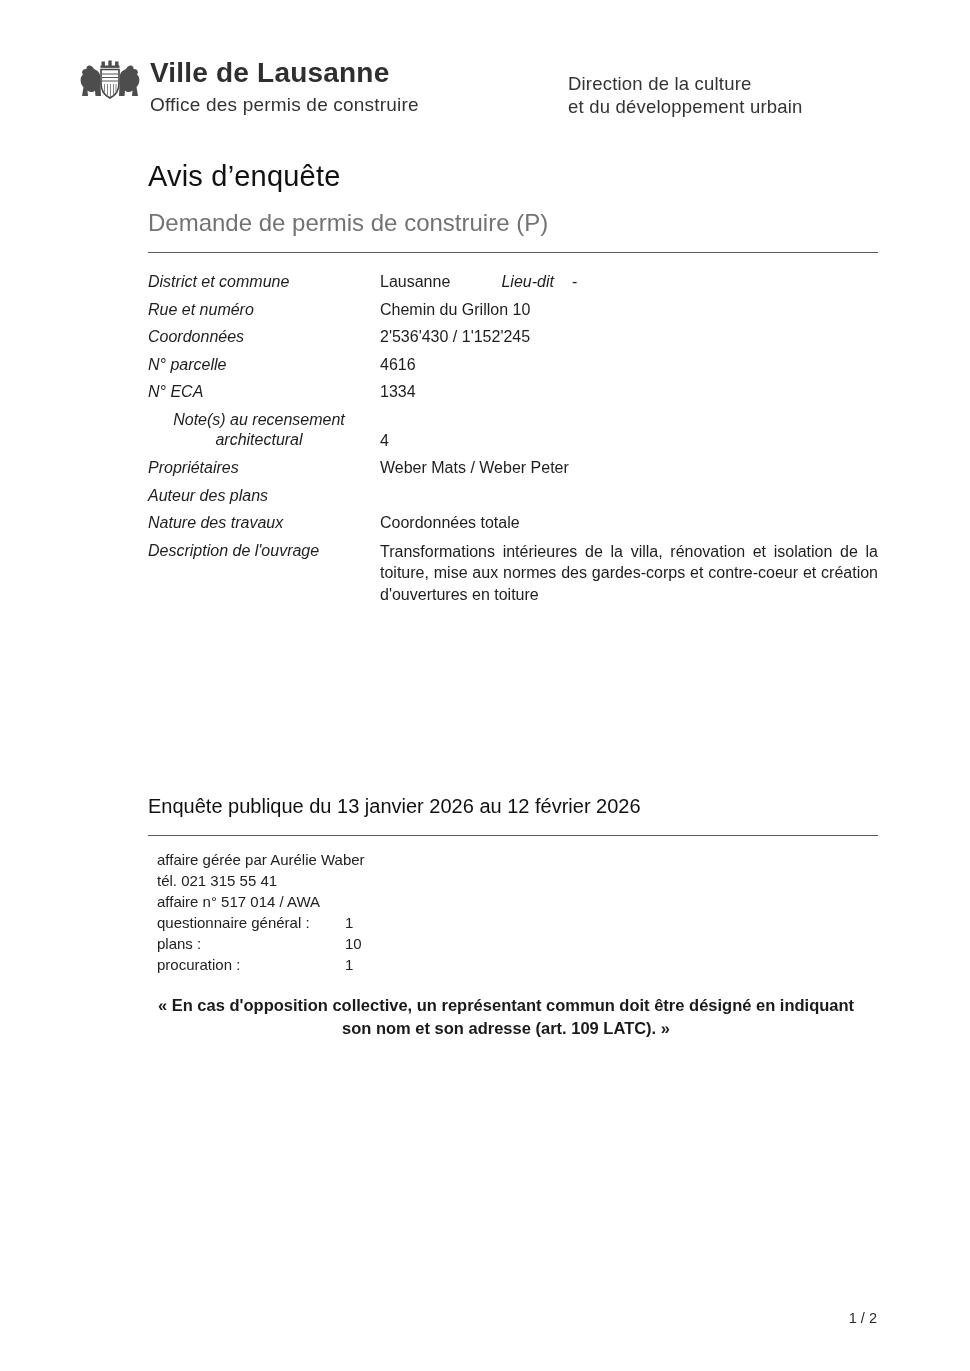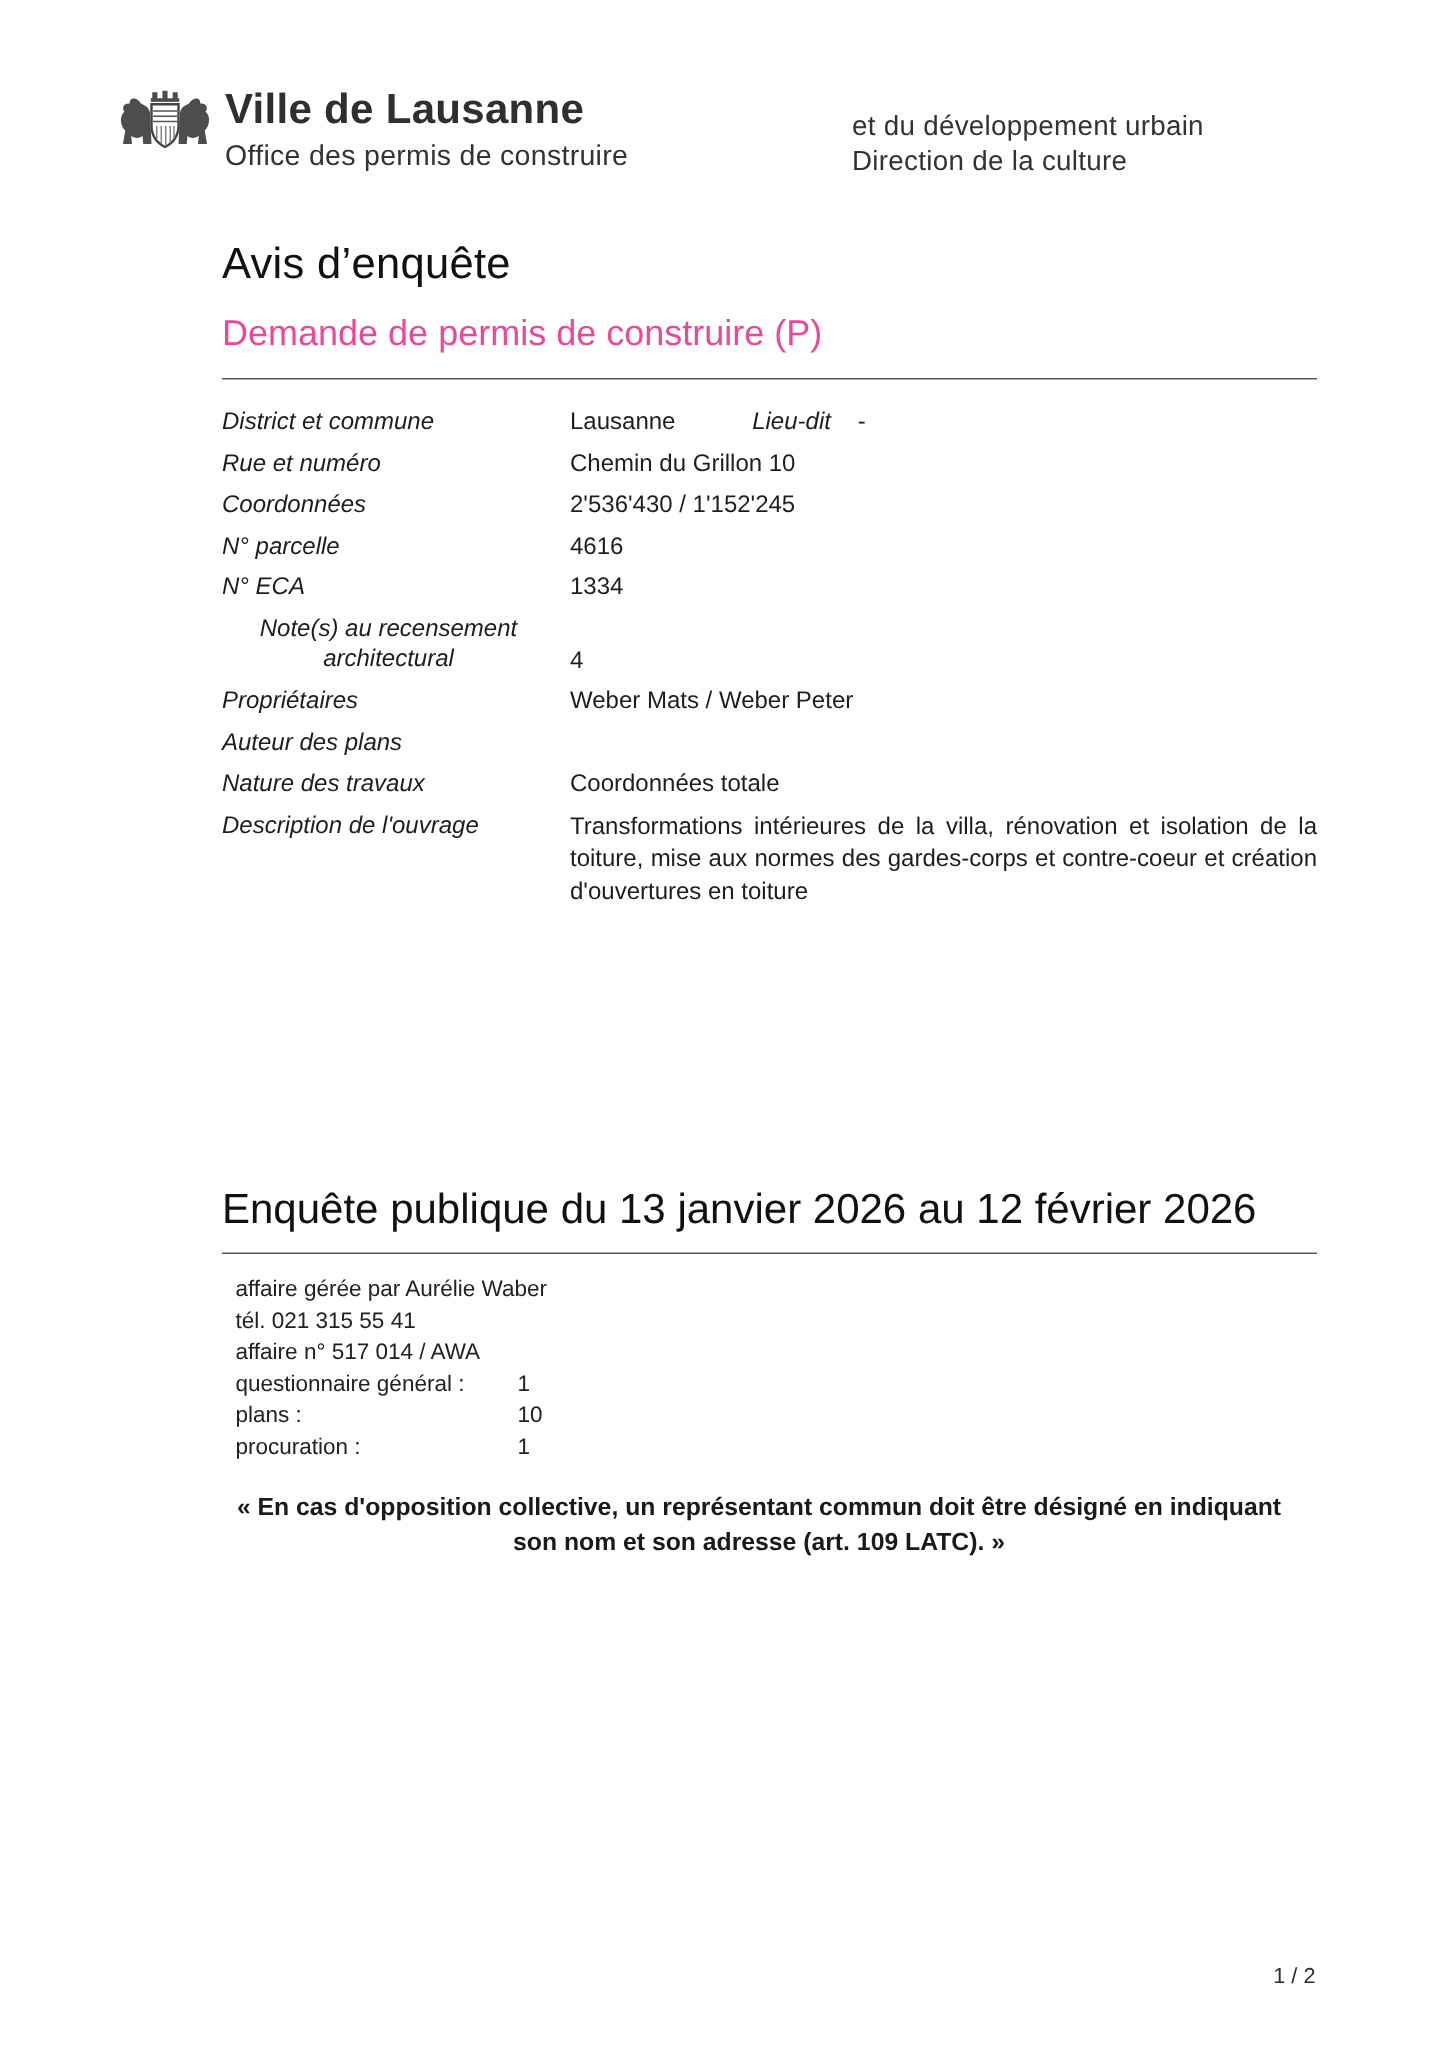--- a/index.html
+++ b/index.html
@@ -31,21 +31,21 @@
   }
   
   main {
     position: absolute; left: 148px; top: 158px; width: 730px;
   }
   h1.doc-title {
     margin: 0; font-size: 29px; font-weight: normal; color: #111;
     line-height: 36px; letter-spacing: 0.2px;
   }
   h2.doc-subtitle {
-    margin: 14px 0 0 0; font-size: 24px; font-weight: normal; color: #ec4899;
+    margin: 14px 0 0 0; font-size: 24px; font-weight: normal; color: #737373;
     line-height: 30px;
   }
   hr.rule {
     border: none; border-top: 1px solid #595959;
     margin: 14px 0 0 0; width: 730px;
   }
   
   .dtable { margin-top: 19px; font-size: 16px; }
   .drow { display: flex; margin-bottom: 8.5px; }
   .drow .lbl {
@@ -55,21 +55,21 @@
   .drow .val { flex: 1; line-height: 19px; }
   .drow.bottom-align { align-items: flex-end; }
   .drow.bottom-align .lbl { line-height: 20px; text-align: center; }
   .inline-kv .v-main { display: inline-block; width: 117px; }
   .inline-kv .v-extra-lbl { display: inline-block; width: 66px; font-style: italic; }
   .val-lines div { line-height: 19px; margin-bottom: 8.5px; }
   .val-lines div:last-child { margin-bottom: 0; }
   .val.justified { text-align: justify; line-height: 21.5px; }
   
   h2.enquiry-title {
-    margin: 186px 0 0 0; font-size: 28px; font-weight: normal; color: #111;
+    margin: 186px 0 0 0; font-size: 20px; font-weight: normal; color: #111;
     line-height: 30px;
   }
   .info { margin-top: 13px; padding-left: 9px; font-size: 15px; color: #222; }
   .info .iline { line-height: 21px; }
   .info .ikv .k { display: inline-block; width: 188px; }
   .legal {
     margin: 19px 0 0 0; font-size: 16.5px; font-weight: bold; color: #1a1a1a;
     line-height: 22.5px; max-width: 716px; text-align: center;
   }
   
@@ -105,22 +105,22 @@
       <line x1="38" y1="24" x2="38" y2="32.5" stroke="#777" stroke-width="0.9"></line>
     </svg>
   </span>
   <div class="logo-text">
     <div class="logo-title">Ville de Lausanne</div>
     <div class="logo-subtitle">Office des permis de construire</div>
   </div>
 </div>
 
 <div class="direction">
+  <div>Direction de la culture</div>
   <div>et du développement urbain</div>
-  <div>Direction de la culture</div>
 </div>
 
 <main>
   <h1 class="doc-title">Avis d’enquête</h1>
   <h2 class="doc-subtitle">Demande de permis de construire (P)</h2>
   <hr class="rule">
 
   <div class="dtable">
 
     <div class="drow">

